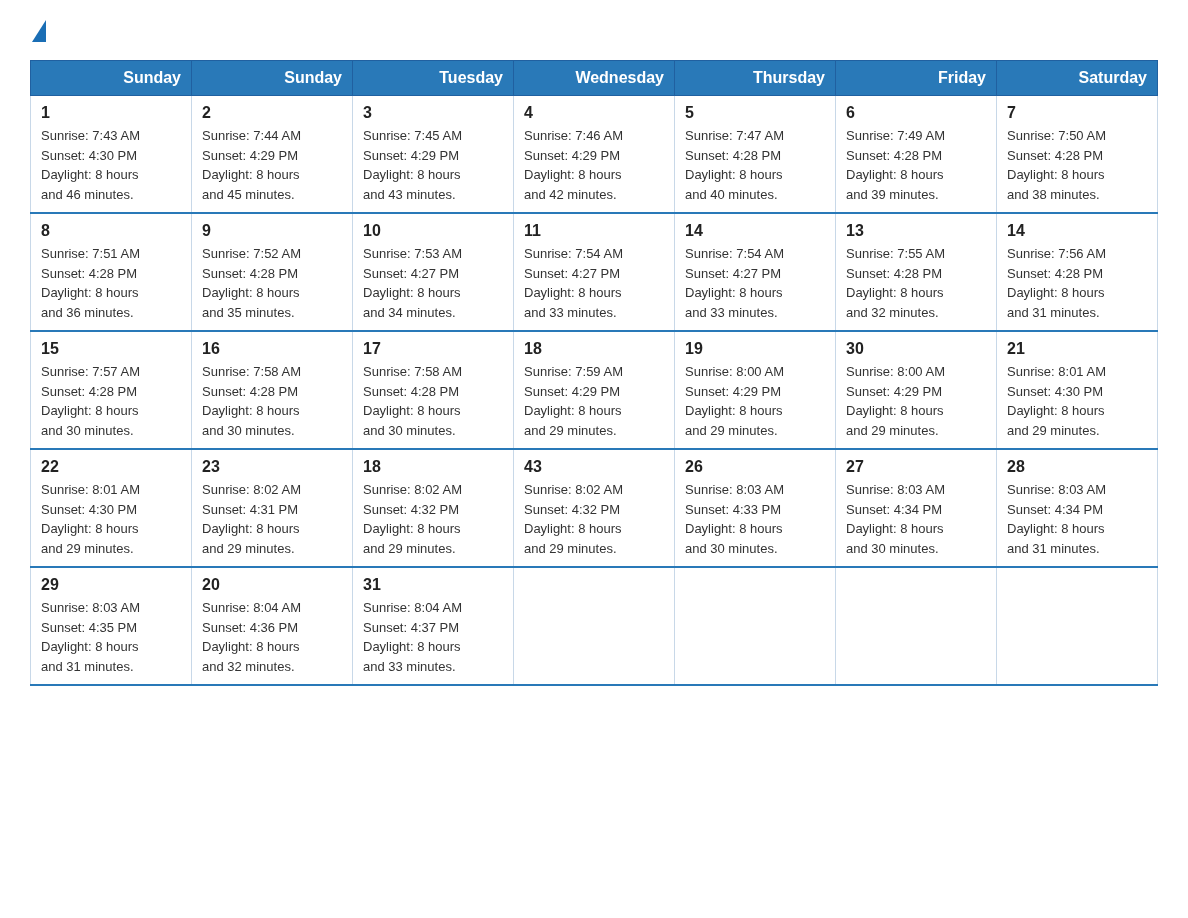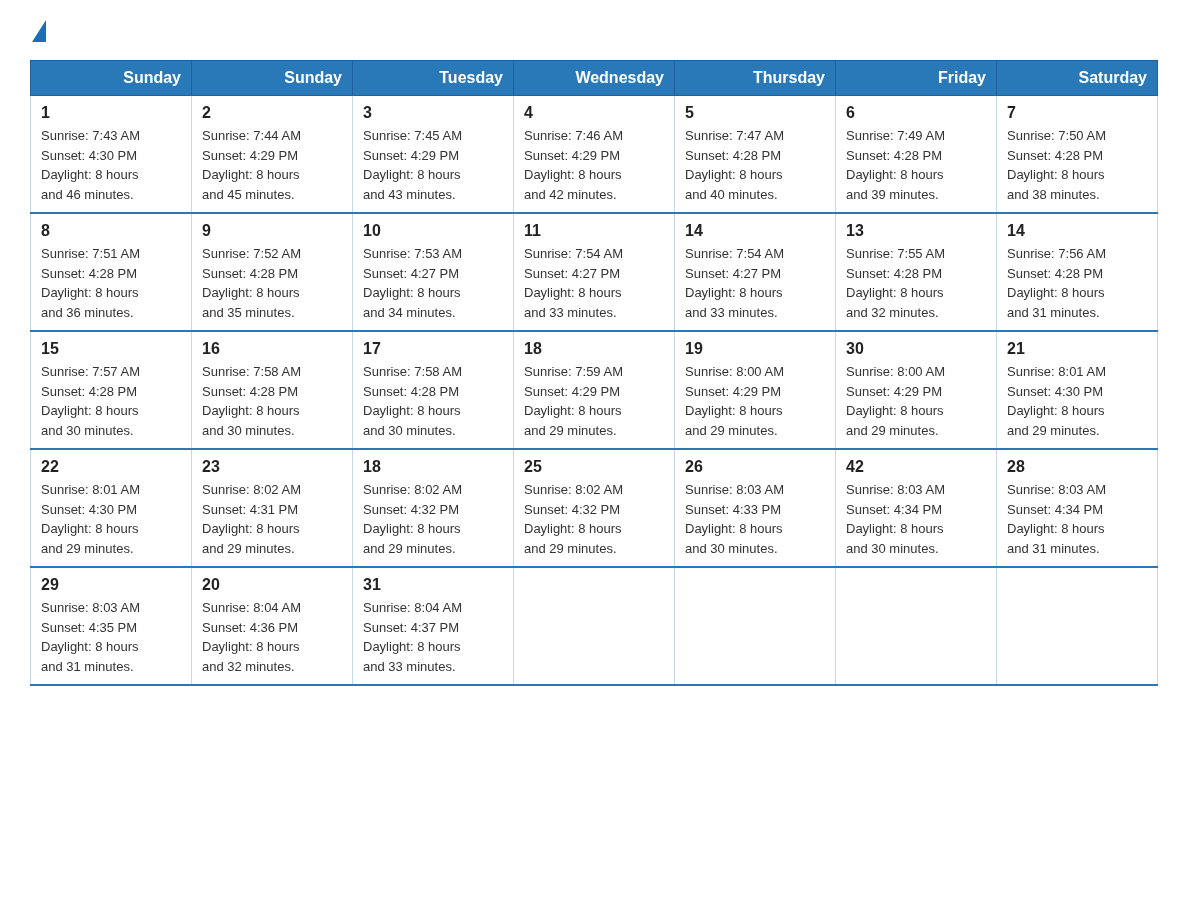--- a/index.html
+++ b/index.html
@@ -339,39 +339,39 @@
         <td>
         <div class="day-num">18</div>
         <div class="day-info">
           Sunrise: 8:02 AM<br>
           Sunset: 4:32 PM<br>
           Daylight: 8 hours<br>
           and 29 minutes.
         </div>
       </td>
         <td>
-        <div class="day-num">25</div>
+        <div class="day-num">43</div>
         <div class="day-info">
           Sunrise: 8:02 AM<br>
           Sunset: 4:32 PM<br>
           Daylight: 8 hours<br>
           and 29 minutes.
         </div>
       </td>
         <td>
         <div class="day-num">26</div>
         <div class="day-info">
           Sunrise: 8:03 AM<br>
           Sunset: 4:33 PM<br>
           Daylight: 8 hours<br>
           and 30 minutes.
         </div>
       </td>
         <td>
-        <div class="day-num">42</div>
+        <div class="day-num">27</div>
         <div class="day-info">
           Sunrise: 8:03 AM<br>
           Sunset: 4:34 PM<br>
           Daylight: 8 hours<br>
           and 30 minutes.
         </div>
       </td>
         <td>
         <div class="day-num">28</div>
         <div class="day-info">

